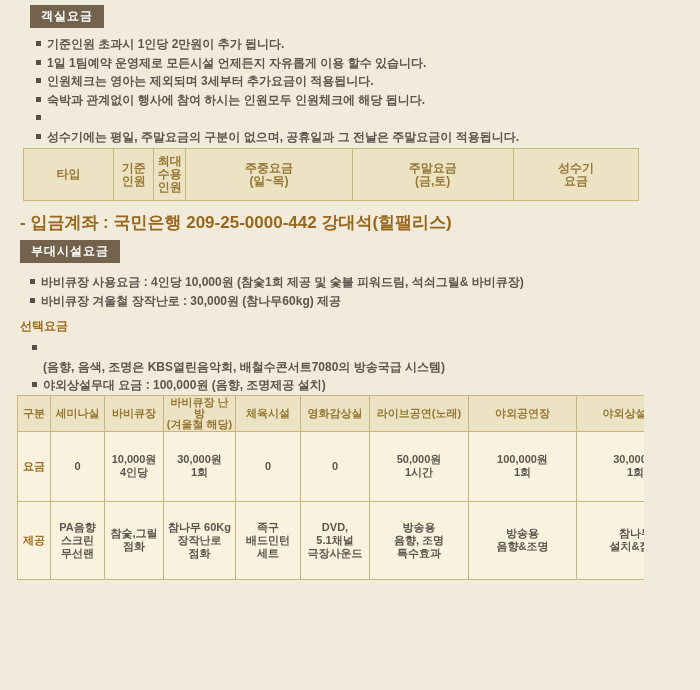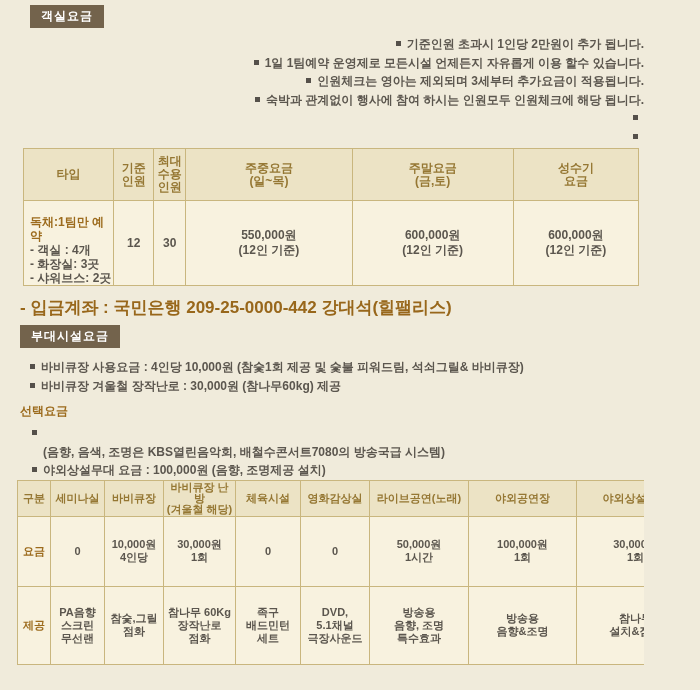--- a/index.html
+++ b/index.html
@@ -18,21 +18,21 @@
     color: var(--badge_text, #ffffff);
     font-size:12px; line-height:14px;
     padding:4px 11px 5px;
     letter-spacing:1px;
   }
   #badge1 { margin:5px 0 0 30px; }
   #badge2 { margin:10px 0 0 20px; }
 
   ul.notes { list-style:none; margin:0; padding:0; font-size:12px; }
   ul.notes li { line-height:18.5px; }
-  #notes1 { margin:7px 0 0 36px;text-align:right; }
+  #notes1 { margin:7px 0 0 36px; }
   #notes2 { margin:10px 0 0 30px; }
   #notes3 { margin:5px 0 0 32px; }
   #notes3 li { line-height:18.5px; }
   .sq {
     display:inline-block; width:5px; height:5px;
     background:#55504a; margin-right:6px; vertical-align:2px;
   }
   .subline { padding-left:11px; }
 
   .account-line {
@@ -79,21 +79,21 @@
 <div class="page">
 
   <div class="badge" id="badge1">객실요금</div>
 
   <ul class="notes" id="notes1">
     <li><span class="sq"></span><span>기준인원 초과시 1인당 2만원이 추가 됩니다.</span></li>
     <li><span class="sq"></span><span>1일 1팀예약 운영제로 모든시설 언제든지 자유롭게 이용 할수 있습니다.</span></li>
     <li><span class="sq"></span><span>인원체크는 영아는 제외되며 3세부터 추가요금이 적용됩니다.</span></li>
     <li><span class="sq"></span><span>숙박과 관계없이 행사에 참여 하시는 인원모두 인원체크에 해당 됩니다.</span></li>
     <li><span class="sq"></span></li>
-    <li><span class="sq"></span></li>
+    <li><span class="sq"></span><span>성수기에는 평일, 주말요금의 구분이 없으며, 공휴일과 그 전날은 주말요금이 적용됩니다.</span></li>
   </ul>
 
   <table id="table1">
     <colgroup>
       <col style="width:90px">
         <col style="width:40px">
         <col style="width:32px">
       <col style="width:166px">
         <col style="width:161px">
         <col style="width:125px">
@@ -105,35 +105,20 @@
 인원</th>
       <th>최대
 수용
 인원</th>
       <th>주중요금
 (일~목)</th>
       <th>주말요금
 (금,토)</th>
       <th>성수기
 요금</th>
-    </tr>
-    <tr>
-      <td class="type-cell">
-        <span class="type-title">독채:1팀만 예약</span><span>- 객실 : 4개
-- 화장실: 3곳
-- 샤워브스: 2곳</span>
-      </td>
-      <td>12</td>
-      <td>30</td>
-      <td>550,000원
-(12인 기준)</td>
-      <td>600,000원
-(12인 기준)</td>
-      <td>600,000원
-(12인 기준)</td>
     </tr>
   </tbody>
     </table>
 
   <div class="account-line">- 입금계좌 : 국민은행  209-25-0000-442 강대석(힐팰리스)</div>
 
   <div class="badge" id="badge2">부대시설요금</div>
 
   <ul class="notes" id="notes2">
     <li><span class="sq"></span><span>바비큐장 사용요금 : 4인당 10,000원 (참숯1회 제공 및 숯불 피워드림, 석쇠그릴&amp; 바비큐장)</span></li>

